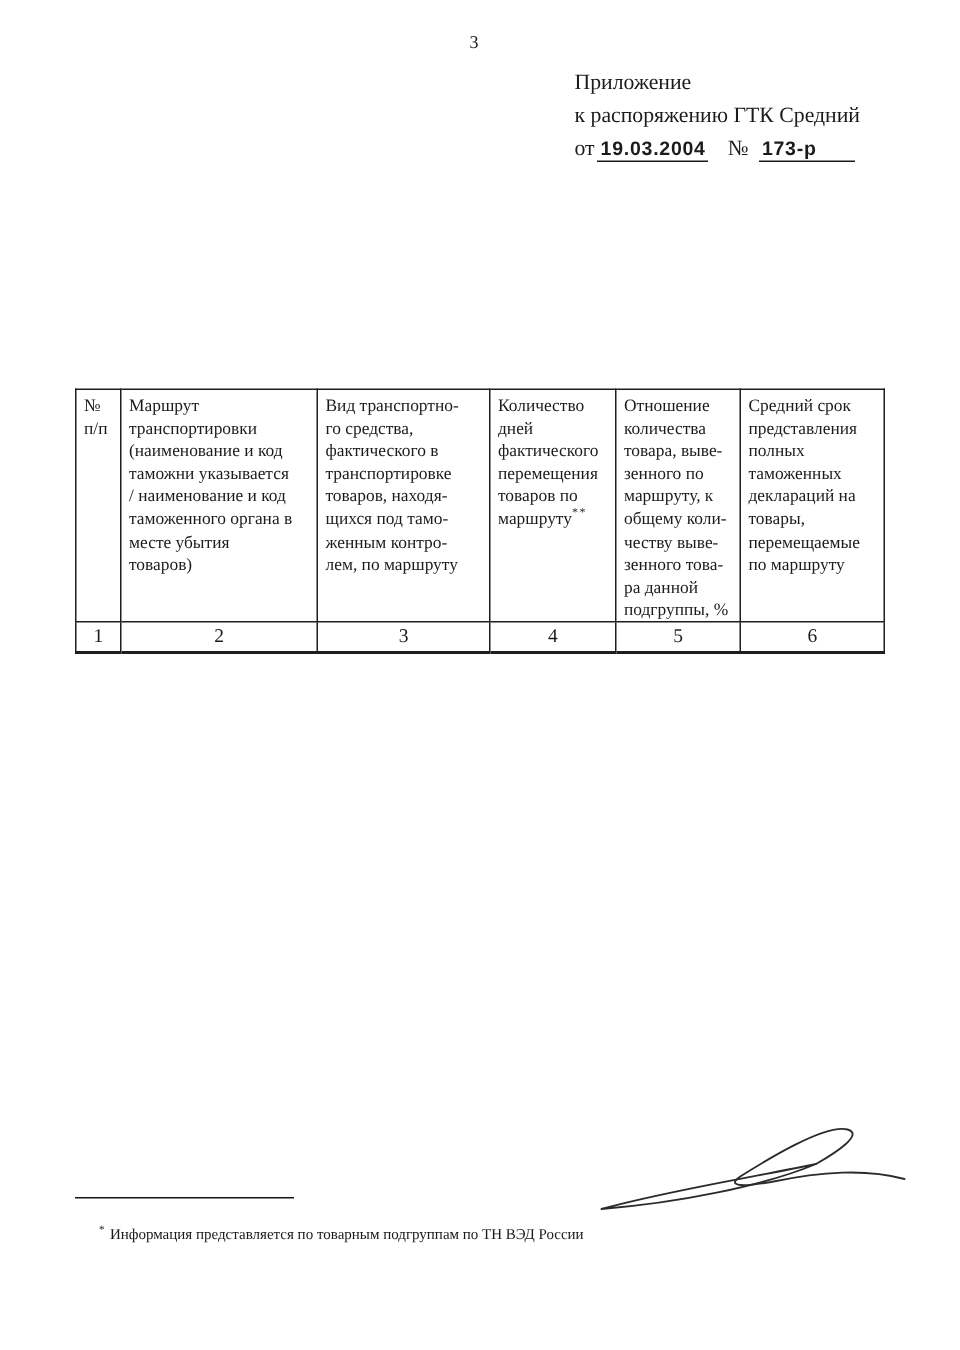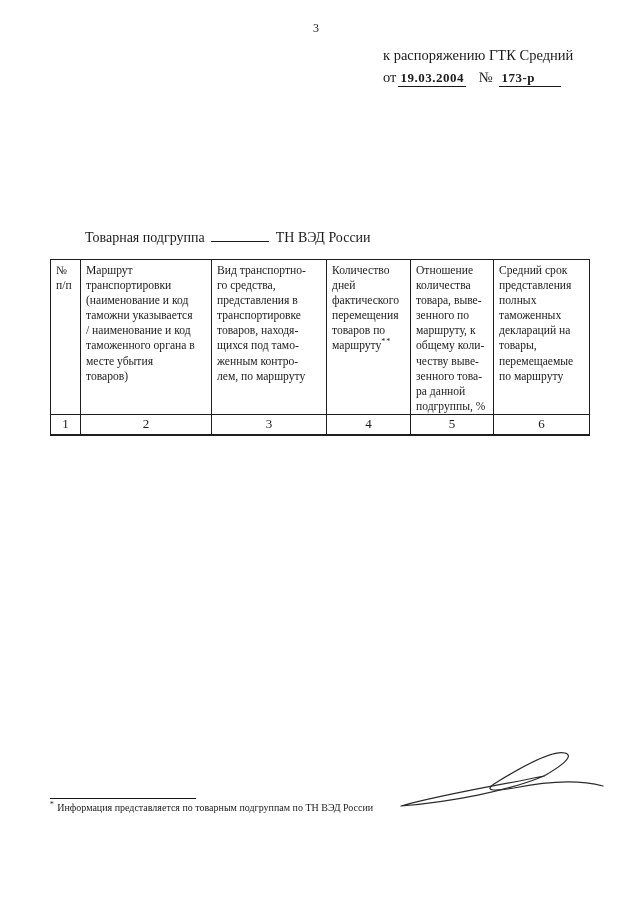--- a/index.html
+++ b/index.html
@@ -19,21 +19,21 @@
   .pagenum{
     position:absolute;left:306px;top:21px;width:20px;
     font-size:12px;text-align:center;
   }
   .appendix{
     position:absolute;left:383px;top:44px;
     font-size:14.5px;line-height:22px;
   }
   .docline{white-space:nowrap;}
   .fill{
-    font-family:Liberation Serif, serif;
+    font-family:Liberation Sans, sans-serif;
     font-weight:bold;font-size:13px;letter-spacing:0.5px;
     border-bottom:1.6px solid #1b1b1b;
     padding:0 2px 1px 2px;margin-left:2px;
   }
   .nosign{margin-left:9px;}
   .fill-num{margin-left:7px;padding-right:26px;}
   .intro{
     position:absolute;left:95px;top:139px;width:480px;
     font-size:14px;line-height:18.6px;
   }
@@ -70,49 +70,47 @@
     border-bottom:2px solid #1e1e1e;
   }
   .fnsep{
     position:absolute;left:50px;top:798px;width:146px;
     border-top:1.2px solid #141414;
   }
   .footnotes{
     position:absolute;left:50px;top:801px;width:516px;
     font-size:10px;line-height:13.8px;
   }
-  .fn{margin:0;}
+  .fn{margin:16px;}
   .fn sup{font-size:7.5px;}
   .signature{
     position:absolute;left:396px;top:744px;
   }
   .signature path{
     fill:none;stroke:#2b2b2b;stroke-width:1.25;
     stroke-linecap:round;stroke-linejoin:round;
   }
 </style>
 </head>
 <body>
 
 <div class="page">
 
   <div class="pagenum">3</div>
 
   <div class="appendix">
+    <div>Приложение</div>
     <div>к распоряжению ГТК Средний</div>
     <div class="docline">
       <span>от</span><span class="fill">19.03.2004</span>
       <span class="nosign">№</span><span class="fill fill-num">173-р</span>
     </div>
   </div>
 
 
-  <div class="subgroup">
-    <span>Товарная подгруппа</span><span class="blank"></span><span>ТН ВЭД России</span>
-  </div>
 
   <table class="grid">
     <colgroup>
       <col style="width:30px">
         <col style="width:131px">
         <col style="width:115px">
       <col style="width:84px">
         <col style="width:83px">
         <col style="width:96px">
     </colgroup>
@@ -123,21 +121,21 @@
           <th><span class="pre">Маршрут
 транспортировки
 (наименование и код
 таможни указывается
 / наименование и код
 таможенного органа в
 месте убытия
 товаров)</span></th>
           <th><span class="pre">Вид транспортно-
 го средства,
-представления в
+фактического в
 транспортировке
 товаров, находя-
 щихся под тамо-
 женным контро-
 лем, по маршруту</span></th>
           <th><span class="pre">Количество
 дней
 фактического
 перемещения
 товаров по

